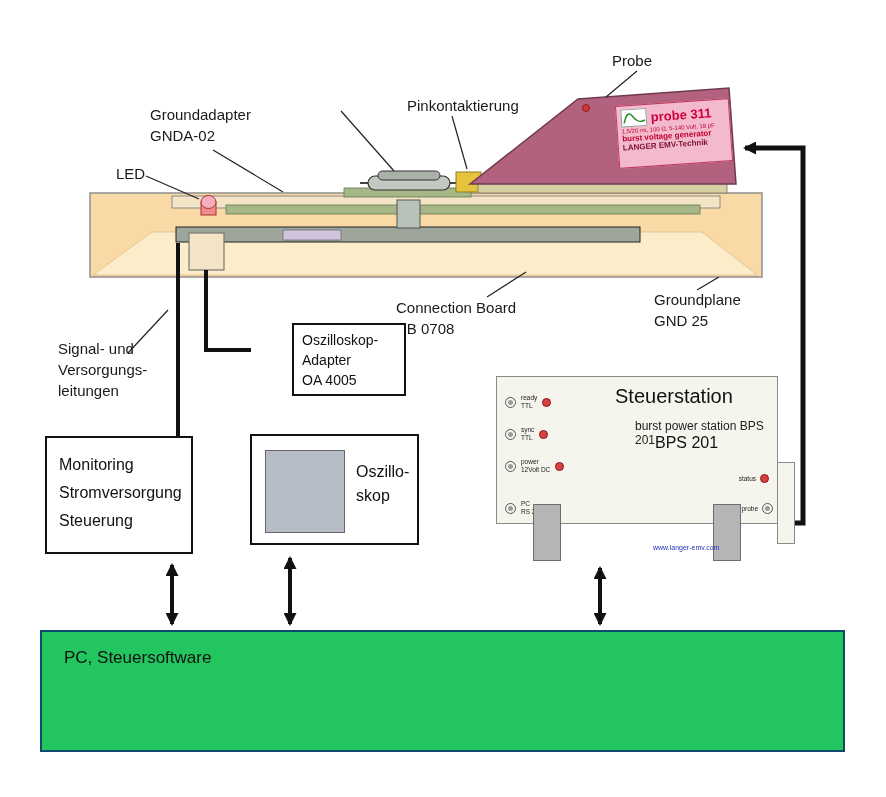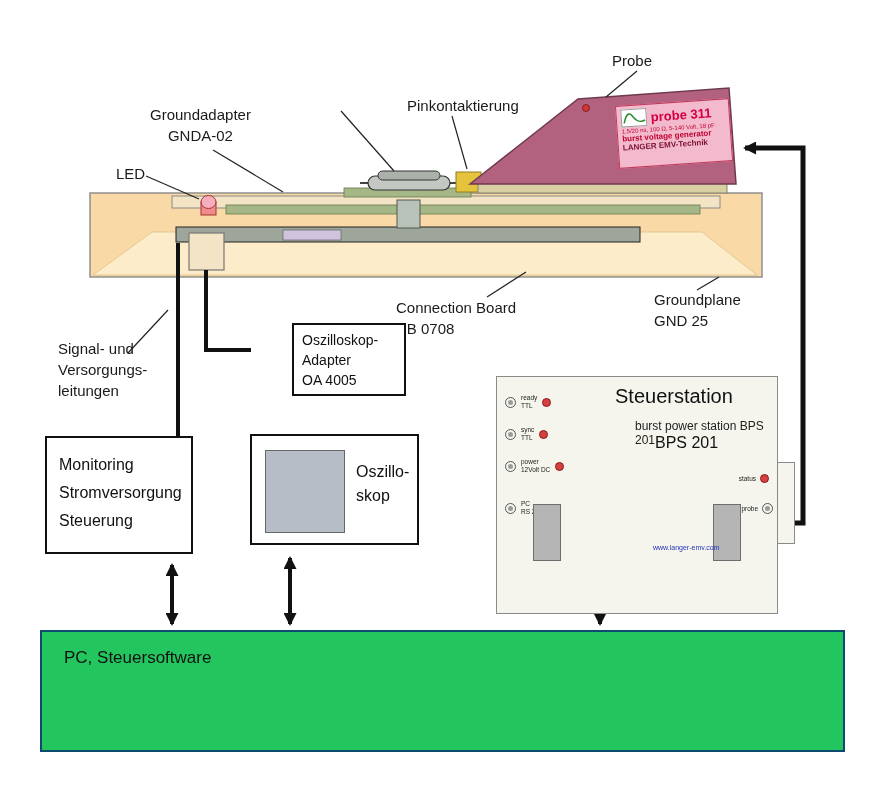--- a/index.html
+++ b/index.html
@@ -12,21 +12,21 @@
 
   .outbox { position:absolute; background:#fff; border:2px solid #111; }
   .adapter-box { left:250px; top:323px; width:114px; height:73px; padding:5px 8px; font-size:14px; line-height:20px;margin-left:42px; }
   .monitoring-box { left:45px; top:436px; width:148px; height:118px; padding:13px 12px; font-size:16px; line-height:28px; }
   .osz-box { left:250px; top:434px; width:169px; height:111px; }
   .osz-screen { position:absolute; left:13px; top:14px; width:80px; height:83px; background:#b7bdc7; border:1px solid #666; }
   .osz-label { position:absolute; left:104px; top:24px; font-size:16px; line-height:24px; }
   .pc-box { position:absolute; left:40px; top:630px; width:805px; height:122px; background:#22c55e; border:2px solid #0c4a6e; }
   .pc-label { position:absolute; left:22px; top:16px; font-size:17px; }
 
-  .bps { position:absolute; left:496px; top:376px; width:282px; height:238px; background:#f5f5ee; border:1px solid #8a8a8a; }
+  .bps { position:absolute; left:496px; top:376px; width:282px; height:148px; background:#f5f5ee; border:1px solid #8a8a8a; }
   .bps-tab { position:absolute; left:777px; top:462px; width:18px; height:82px; background:#f5f5ee; border:1px solid #8a8a8a; }
   .bps-title { position:absolute; left:118px; top:8px; font-size:20px; color:#111; }
   .bps-sub { position:absolute; left:138px; top:42px; font-size:12px; color:#222; }
   .bps-model { position:absolute; left:158px; top:57px; font-size:16px; }
   .port-row { position:absolute; left:8px; display:flex; align-items:center; gap:5px; }
   .port-icon { width:11px; height:11px; border:1.5px solid #555; border-radius:50%; position:relative; flex:none; }
   .port-icon::after { content:""; position:absolute; left:2px; top:2px; right:2px; bottom:2px; border-radius:50%; background:#9a9a9a; }
   .port-label { font-size:6.5px; line-height:8px; color:#222; }
   .led-dot { width:9px; height:9px; border-radius:50%; background:#d64040; border:1px solid #8a1a1a; flex:none; }
   .bps-foot { position:absolute; top:127px; width:28px; height:57px; background:#b5b5b5; border:1px solid #6e6e6e; }
@@ -118,21 +118,21 @@
       </span>
       <span class="sticker-name">probe 311</span>
     </div>
     <div class="sticker-specs">1.5/20 ns, 100 Ω, 5-140 Volt, 18 pF</div>
     <div class="sticker-t">burst voltage generator</div>
     <div class="sticker-b">LANGER EMV-Technik</div>
   </div>
 
   <div class="lbl" style="left:612px;top:50px;">Probe</div>
   <div class="lbl" style="left:407px;top:95px;">Pinkontaktierung</div>
-  <div class="lbl" style="left:150px;top:104px;text-align:center;">
+  <div class="lbl" style="left:150px;top:104px;">
     <div>Groundadapter</div>
     <div>GNDA-02</div>
   </div>
   <div class="lbl" style="left:116px;top:163px;">LED</div>
   <div class="lbl" style="left:396px;top:297px;">
     <div>Connection Board</div>
     <div>CB 0708</div>
   </div>
   <div class="lbl" style="left:654px;top:289px;">
     <div>Groundplane</div>

